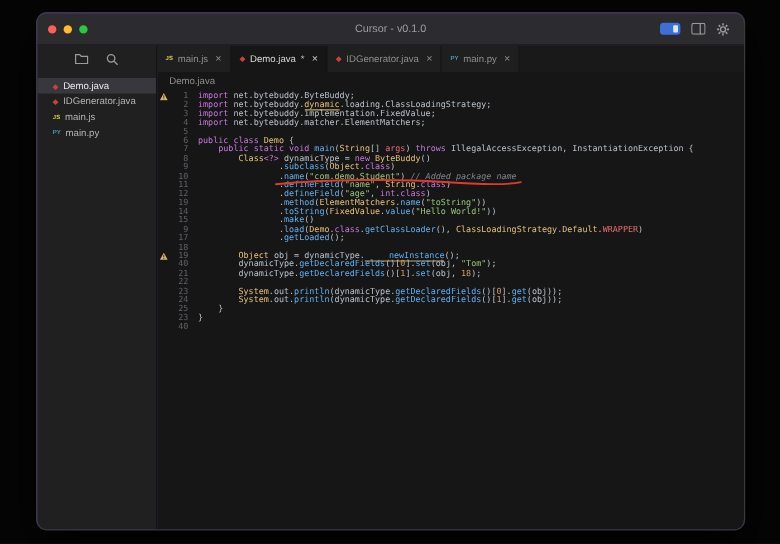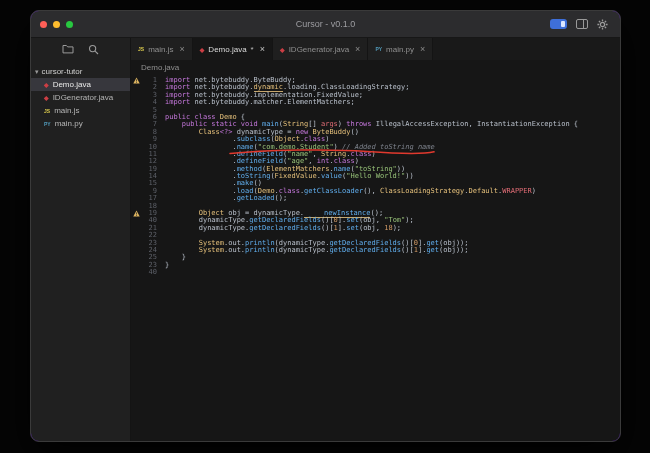--- a/index.html
+++ b/index.html
@@ -118,24 +118,20 @@
       <div class="side-toolbar">
         <svg width="12" height="10" viewBox="0 0 12 10">
           <path d="M1 1.5 h3.4 l1.3 1.4 H11 v6 H1 z" fill="none" stroke="#9a9a9a"></path>
         </svg>
         <svg width="11" height="11" viewBox="0 0 11 11">
           <circle cx="4.6" cy="4.6" r="3.1" fill="none" stroke="#9a9a9a" stroke-width="1.1"></circle>
           <line x1="7.1" y1="7.1" x2="10" y2="10" stroke="#9a9a9a" stroke-width="1.1"></line>
         </svg>
       </div>
       <div class="tree">
-        <div class="tree-header">
-          <span class="caret">▾</span>
-          <span>cursor-tutor</span>
-        </div>
         <div class="file-list">
             <div class="file-row selected">
               <span class="ficon java">◆</span>
               <span>Demo.java</span>
             </div>
             <div class="file-row">
               <span class="ficon java">◆</span>
               <span>IDGenerator.java</span>
             </div>
             <div class="file-row">
@@ -226,21 +222,21 @@
               <span class="lcode"><span class="tok-fg">        </span><span class="tok-cls">Class</span><span class="tok-kw">&lt;?&gt;</span><span class="tok-fg"> dynamicType = </span><span class="tok-kw">new</span><span class="tok-fg"> </span><span class="tok-cls">ByteBuddy</span><span class="tok-fg">()</span></span>
             </div>
             <div class="code-line">
               <span class="gwarn"></span>
               <span class="lnum">9</span>
               <span class="lcode"><span class="tok-fg">                .</span><span class="tok-fn">subclass</span><span class="tok-fg">(</span><span class="tok-cls">Object</span><span class="tok-fg">.</span><span class="tok-kw">class</span><span class="tok-fg">)</span></span>
             </div>
             <div class="code-line">
               <span class="gwarn"></span>
               <span class="lnum">10</span>
-              <span class="lcode"><span class="tok-fg">                .</span><span class="tok-fn">name</span><span class="tok-fg">(</span><span class="tok-str">"com.demo.Student"</span><span class="tok-fg">) </span><span class="tok-cmt">// Added toString name</span></span>
+              <span class="lcode"><span class="tok-fg">                .</span><span class="tok-fn">name</span><span class="tok-fg">(</span><span class="tok-str">"com.demo.Student"</span><span class="tok-fg">) </span><span class="tok-cmt">// Added package name</span></span>
             </div>
             <div class="code-line">
               <span class="gwarn"></span>
               <span class="lnum">11</span>
               <span class="lcode"><span class="tok-fg">                .</span><span class="tok-fn">defineField</span><span class="tok-fg">(</span><span class="tok-str">"name"</span><span class="tok-fg">, </span><span class="tok-cls">String</span><span class="tok-fg">.</span><span class="tok-kw">class</span><span class="tok-fg">)</span></span>
             </div>
             <div class="code-line">
               <span class="gwarn"></span>
               <span class="lnum">12</span>
               <span class="lcode"><span class="tok-fg">                .</span><span class="tok-fn">defineField</span><span class="tok-fg">(</span><span class="tok-str">"age"</span><span class="tok-fg">, </span><span class="tok-kw">int</span><span class="tok-fg">.</span><span class="tok-kw">class</span><span class="tok-fg">)</span></span>

